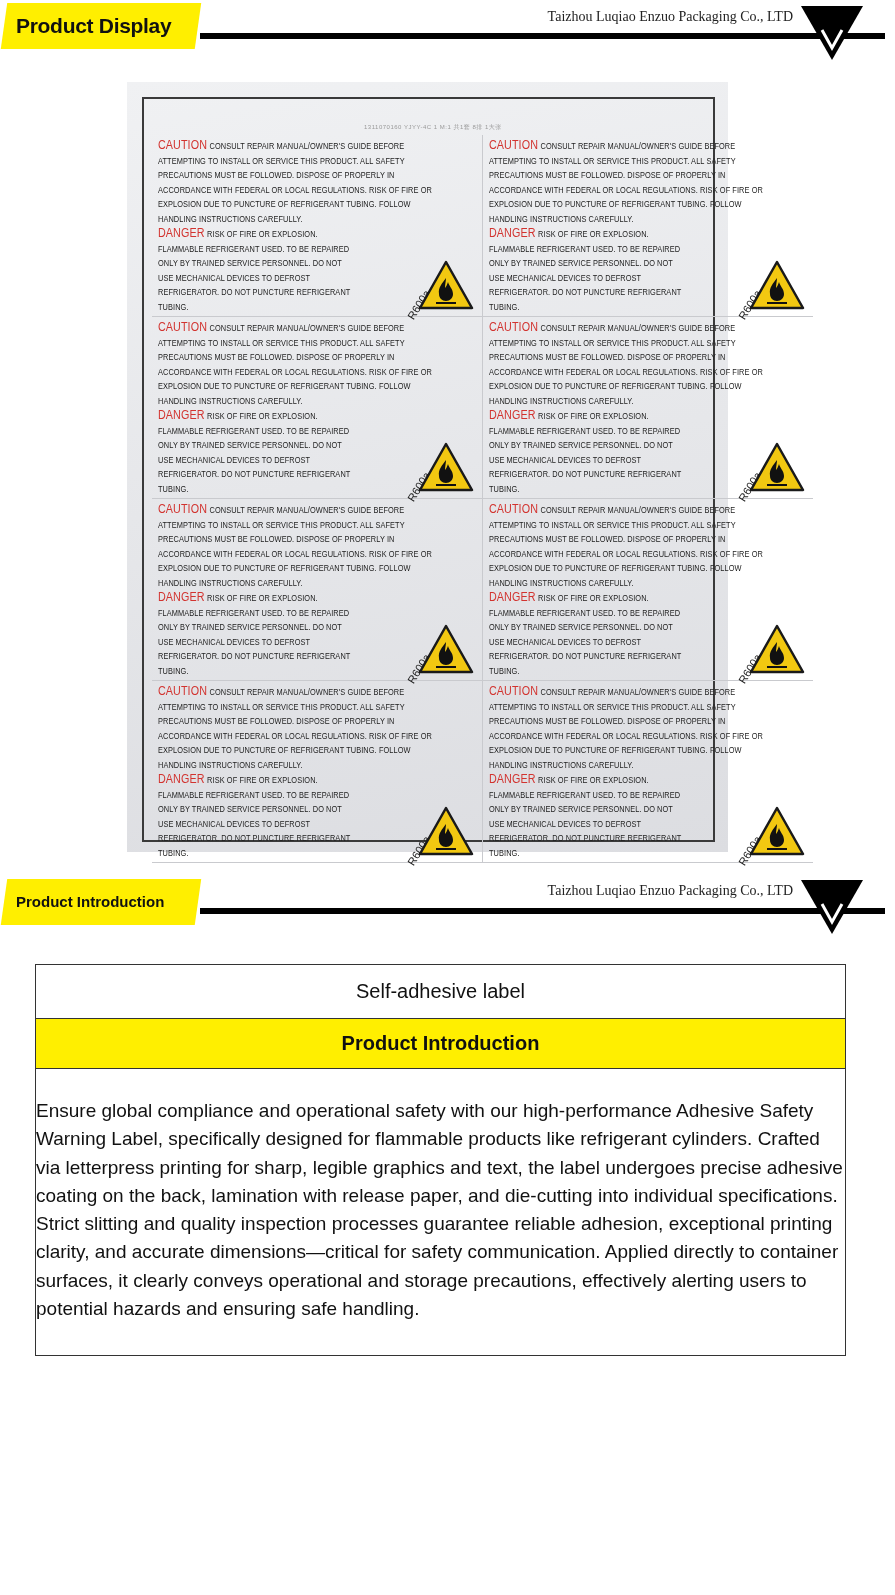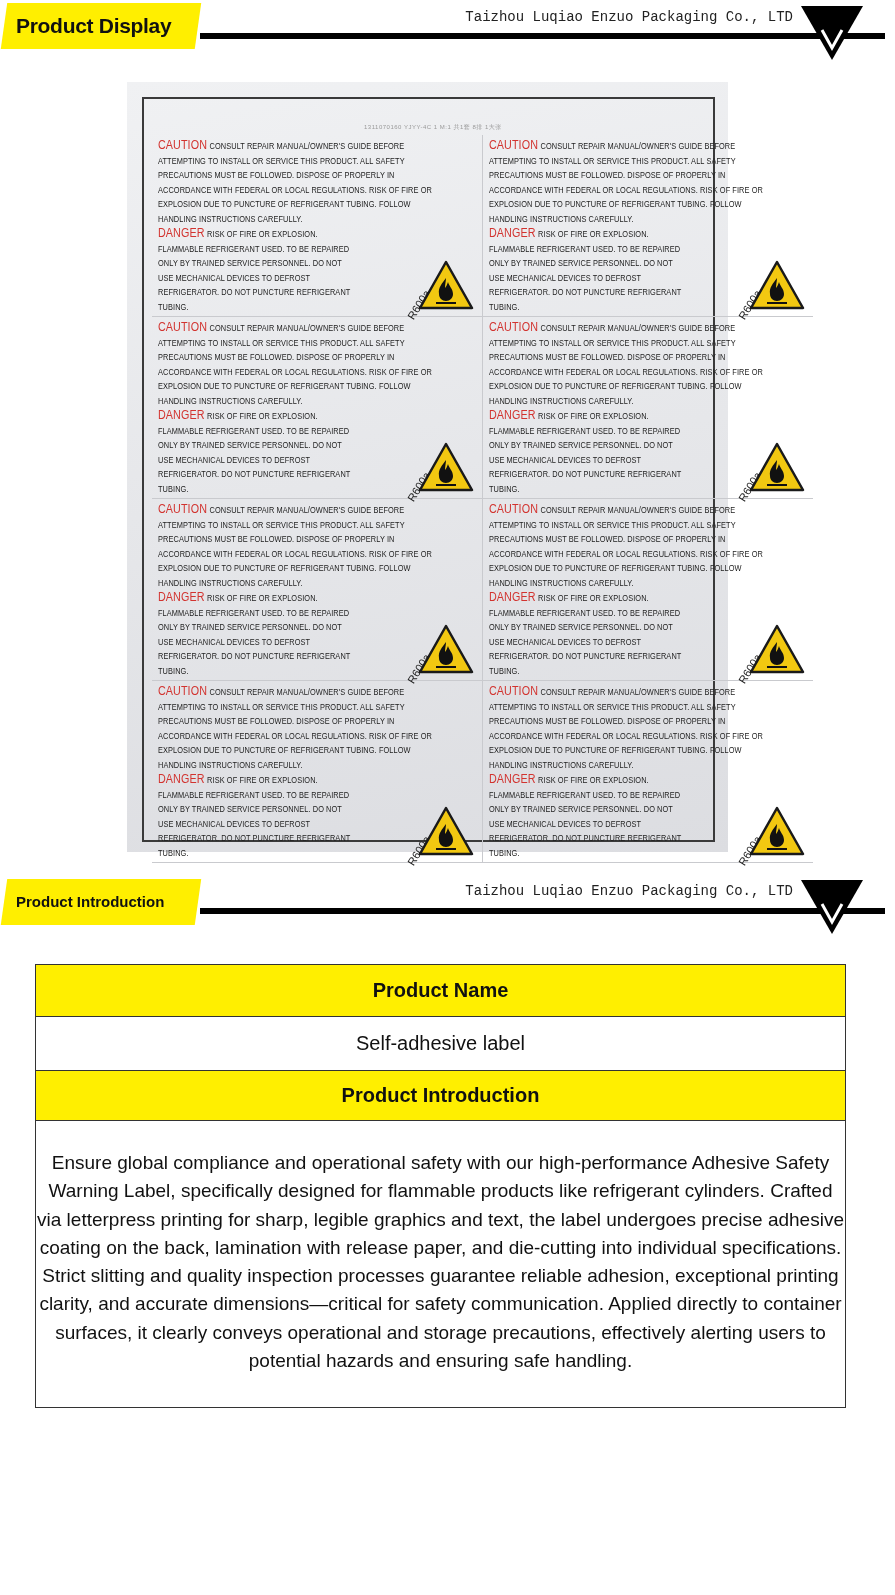--- a/index.html
+++ b/index.html
@@ -4,21 +4,21 @@
 <style>
   * { box-sizing: border-box; margin: 0; padding: 0; }
   html, body { width: 895px; background: #ffffff; }
   body { position: relative; height: 1595px; overflow: hidden; font-family: "Liberation Sans", sans-serif; color: #111; }
 
   
   .sec-header { position: absolute; left: 0; width: 895px; height: 70px; }
   .sec-tag { position: absolute; left: 4px; background: #ffef00; transform: skewX(-8deg); }
   .sec-tag span { display: block; transform: skewX(8deg); font-weight: bold; color: #111; white-space: nowrap; font-family: "Liberation Sans", sans-serif; }
   .sec-line { position: absolute; left: 200px; right: 10px; height: 6px; background: #000; }
-  .sec-company { position: absolute; right: 102px; font-family: Liberation Mono, monospace; font-size: 14px; color: #222; white-space: nowrap; }
+  .sec-company { position: absolute; right: 102px; font-family: Liberation Serif, serif; font-size: 14px; color: #222; white-space: nowrap; }
   .sec-logo { position: absolute; right: 32px; width: 62px; height: 54px; }
 
   #hdr1 { top: 0; }
   #hdr1 .sec-tag { top: 3px; width: 194px; height: 46px; }
   #hdr1 .sec-tag span { font-size: 21px; line-height: 46px; padding-left: 12px; letter-spacing: -0.3px; }
   #hdr1 .sec-line { top: 33px; }
   #hdr1 .sec-company { top: 9px; }
   #hdr1 .sec-logo { top: 6px; }
 
   #hdr2 { top: 874px; }
@@ -46,21 +46,21 @@
   .hazard-code { position: absolute; right: 50px; bottom: 22px; font-size: 11px; color: #222; transform: rotate(-58deg); transform-origin: right bottom; white-space: nowrap; }
 
   
   .intro-table { position: absolute; left: 35px; top: 964px; width: 811px; border: 1.5px solid #333; }
   .row-head { background: #ffef00; height: 52px; display: flex; align-items: center; justify-content: center;
               font-weight: bold; font-size: 20px; border-bottom: 1.5px solid #333; }
   .row-value { background: #fff; height: 54px; display: flex; align-items: center; justify-content: center;
                font-size: 20px; border-bottom: 1.5px solid #333; }
   .row-intro-head { background: #ffef00; height: 50px; display: flex; align-items: center; justify-content: center;
                     font-weight: bold; font-size: 20px; border-bottom: 1.5px solid #333; }
-  .row-body { background: #fff; padding: 28px 0 32px; text-align: center; font-size: 19px; line-height: 28.3px; color: #111; }
+  .row-body { background: #fff; padding: 28px 0 32px; text-align: left; font-size: 19px; line-height: 28.3px; color: #111; }
   .row-body p { margin: 0; }
 </style>
 </head>
 <body>
 
 <div class="sec-header" id="hdr1">
   <div class="sec-tag">
     <span>Product Display</span>
   </div>
   <div class="sec-line"></div>
@@ -204,20 +204,19 @@
   </div>
   <div class="sec-line"></div>
   <div class="sec-company">Taizhou Luqiao Enzuo Packaging Co., LTD</div>
   <svg class="sec-logo" viewBox="0 0 62 54">
     <polygon points="0,0 62,0 31,54" fill="#000"></polygon>
     <polyline points="21,24 31,42 41,24" fill="none" stroke="#fff" stroke-width="3"></polyline>
   </svg>
 </div>
 
 <div class="intro-table">
-  <div class="row-head">Product Name</div>
   <div class="row-value">Self-adhesive label</div>
   <div class="row-intro-head">Product Introduction</div>
   <div class="row-body">
     <p>Ensure global compliance and operational safety with our high-performance Adhesive Safety Warning Label, specifically designed for flammable products like refrigerant cylinders. Crafted via letterpress printing for sharp, legible graphics and text, the label undergoes precise adhesive coating on the back, lamination with release paper, and die-cutting into individual specifications.</p>
     <p>Strict slitting and quality inspection processes guarantee reliable adhesion, exceptional printing clarity, and accurate dimensions—critical for safety communication. Applied directly to container surfaces, it clearly conveys operational and storage precautions, effectively alerting users to potential hazards and ensuring safe handling.</p>
   </div>
 </div>
 
 </body></html>

